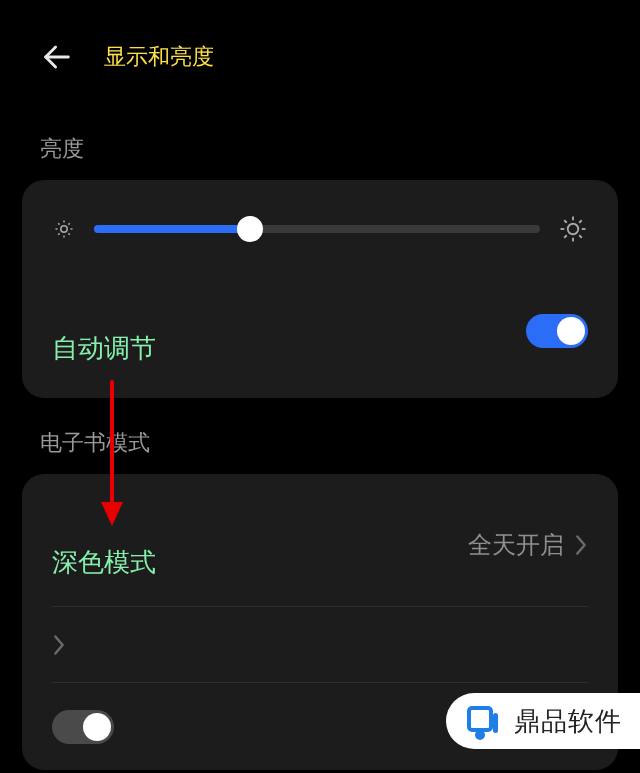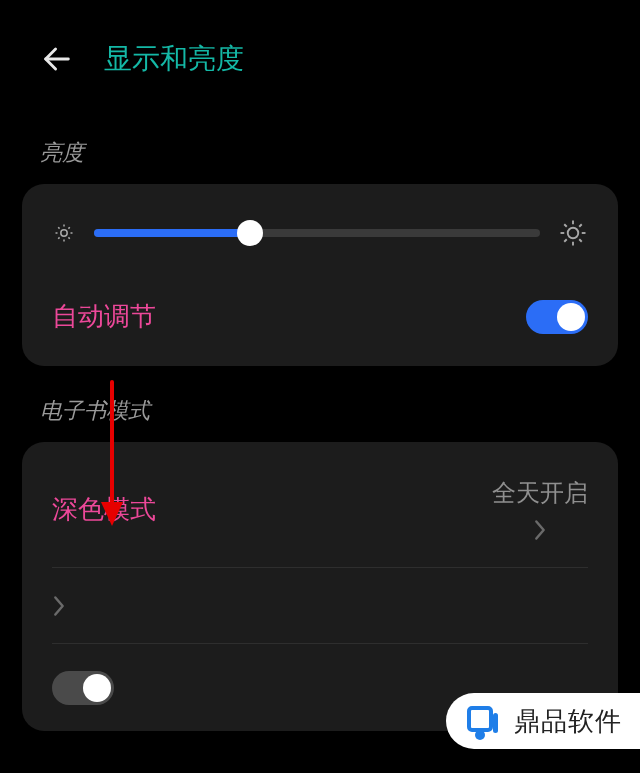--- a/index.html
+++ b/index.html
@@ -17,30 +17,29 @@
     align-items: center;
     padding: 40px 40px 30px 40px;
     gap: 30px;
   }
   .back-icon {
     display: inline-block;
     cursor: pointer;
   }
   .back-icon svg { display: block; }
   .page-title {
-    font-size: 28px;
+    font-size: 22px;
     font-weight: 500;
-    color: #14b8a6;
+    color: #fde047;
     font-family: Liberation Serif, serif;
   }
   .section-label {
     font-size: 22px;
     color: #9a9a9a;
     padding: 30px 40px 16px 40px;
-    font-style: italic;
   }
   .card {
     background: #1c1c1c;
     border-radius: 22px;
     margin: 0 22px;
     padding: 6px 24px;
   }
   .slider-row {
     display: flex;
     align-items: center;
@@ -74,31 +73,31 @@
   }
   .row {
     display: flex;
     align-items: center;
     justify-content: space-between;
     padding: 26px 6px 26px 6px;
     border-top: 1px solid transparent;
   }
   .row-label {
     font-size: 26px;
-    color: #ec4899;
+    color: #86efac;
+    margin-top: 36px;
   }
   .row-value {
     font-size: 24px;
     color: #8f8f8f;
   }
   .row-right {
     display: flex;
     align-items: center;
     gap: 10px;
-    flex-direction: column;
   }
   .chevron svg { display:block; }
   .toggle {
     width: 62px;
     height: 34px;
     border-radius: 17px;
     position: relative;
   }
   .toggle.on { background: #2b6df6; }
   .toggle.off { background: #4a4a4a; }

